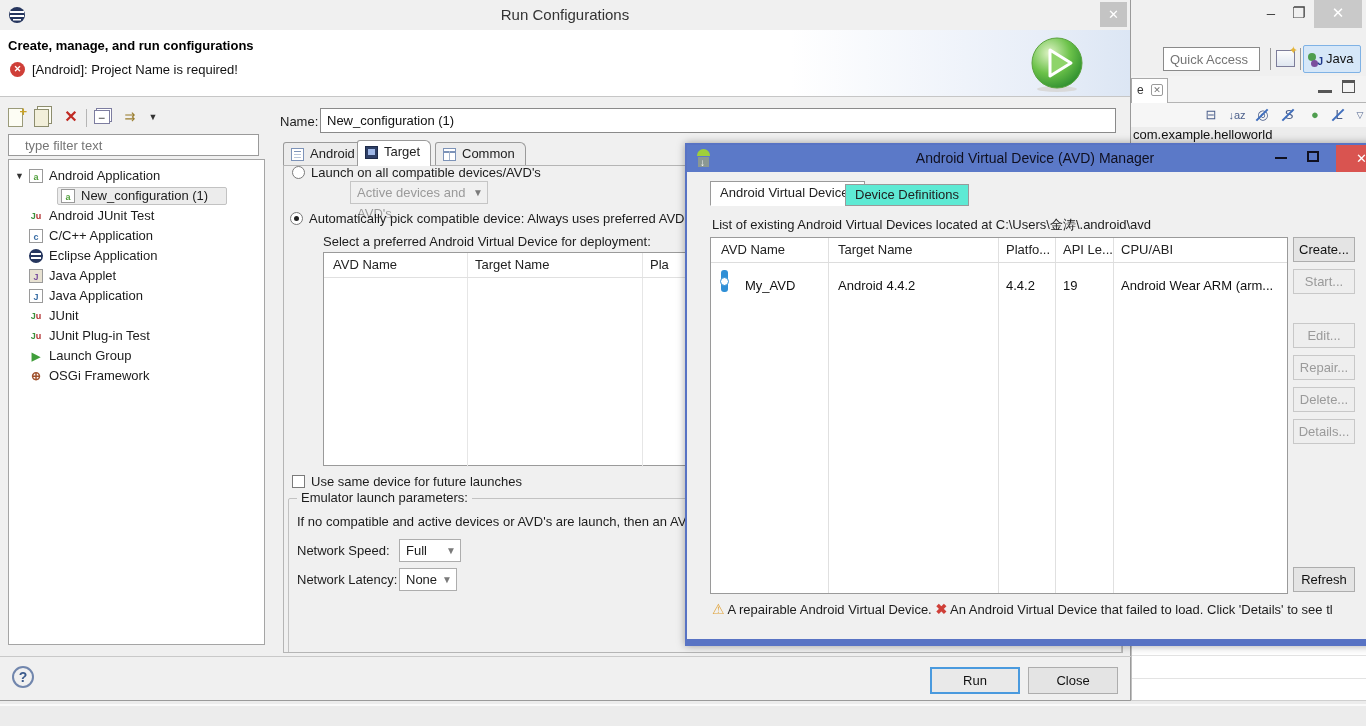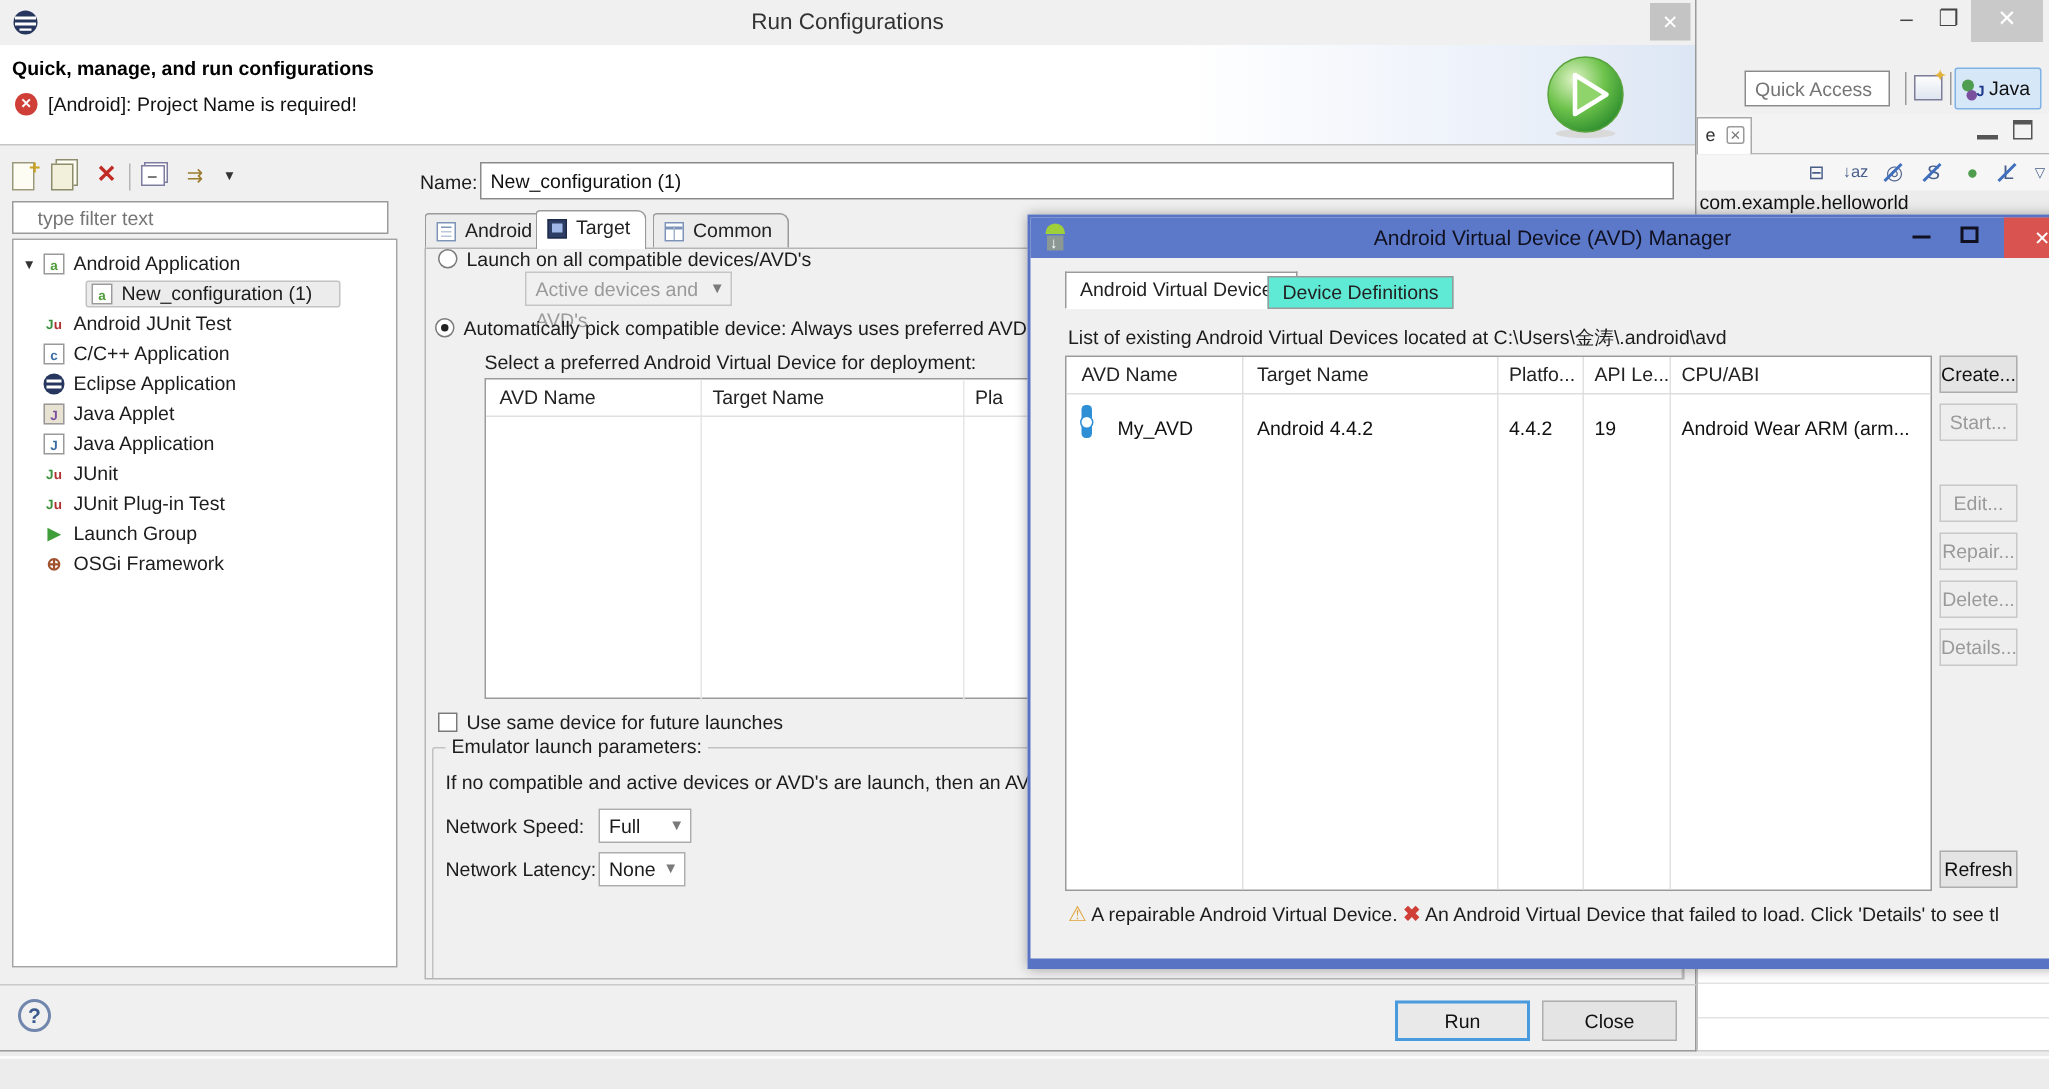--- a/index.html
+++ b/index.html
@@ -129,21 +129,21 @@
   .avd-tab { position:absolute; background:#5eead4; border:1px solid #9a9a9a; line-height:22px; padding:0 9px; font-size:13px; color:#222; }
   .avd-tab.active { background:#fff; border-bottom:1px solid #fff; }
   .avd-loc { left:25px; top:71px; white-space:nowrap; font-size:13px; }
   .avd-table { left:23px; top:92px; width:578px; height:357px; background:#fff; border:1px solid #9a9a9a; }
   .avd-table .vline { position:absolute; top:0; width:1px; height:355px; background:#e0e0e0; }
   .avd-table .hrow { position:absolute; left:0; top:0; width:100%; height:25px; border-bottom:1px solid #ddd; }
   .avd-table .hcell { position:absolute; top:4px; white-space:nowrap; color:#222; }
   .avd-table .dcell { position:absolute; top:40px; white-space:nowrap; color:#111; }
   .watch-ico { position:absolute; left:10px; top:32px; width:7px; height:22px; background:#2f8fd6; border-radius:3px; }
   .watch-ico::after { content:""; position:absolute; left:-1px; top:7px; width:7px; height:7px; background:#fff; border:1px solid #2f8fd6; border-radius:50%; }
-  .avd-btn { position:absolute; left:606px; width:52px; height:25px; background:#e4e4e4; border:1px solid #adadad; text-align:center; line-height:23px; font-size:13px; color:#111; }
+  .avd-btn { position:absolute; left:606px; width:62px; height:25px; background:#e4e4e4; border:1px solid #adadad; text-align:center; line-height:23px; font-size:13px; color:#111; }
   .avd-btn.disabled { color:#9a9a9a; border-color:#c8c8c8; background:#eee; }
   .avd-legend { left:25px; top:456px; height:18px; white-space:nowrap; font-size:13px; }
   .warn-ico { color:#e0a33b; font-size:14px; }
   .failx-ico { color:#cf3f38; font-weight:bold; font-size:14px; }
 </style>
 </head>
 <body>
 
 <div id="screen">
 
@@ -188,21 +188,21 @@
       <svg class="abs" style="left:8px;top:6px;" width="18" height="18">
         <circle cx="9" cy="9" r="8" fill="#26365e"></circle>
         <rect x="2" y="5" width="14" height="2" fill="#fff"></rect>
         <rect x="2" y="9" width="14" height="2" fill="#fff"></rect>
         <rect x="5" y="13" width="8" height="1.5" fill="#fff"></rect>
       </svg>
       <div class="abs rc-title">Run Configurations</div>
       <div class="abs rc-close">✕</div>
     </div>
     <div class="abs rc-banner">
-      <div class="abs rc-heading">Quick, manage, and run configurations</div>
+      <div class="abs rc-heading">Create, manage, and run configurations</div>
       <div class="abs err-row">
         <span class="err-ico">✕</span>
         <span class="err-txt">[Android]: Project Name is required!</span>
       </div>
       <svg class="abs run-sphere" width="57" height="57" viewBox="0 0 57 57">
         <defs>
           <radialGradient id="rg" cx="35%" cy="30%" r="75%">
             <stop offset="0%" stop-color="#dff3c6"></stop>
             <stop offset="55%" stop-color="#6cc24a"></stop>
             <stop offset="100%" stop-color="#2f8f2f"></stop>

